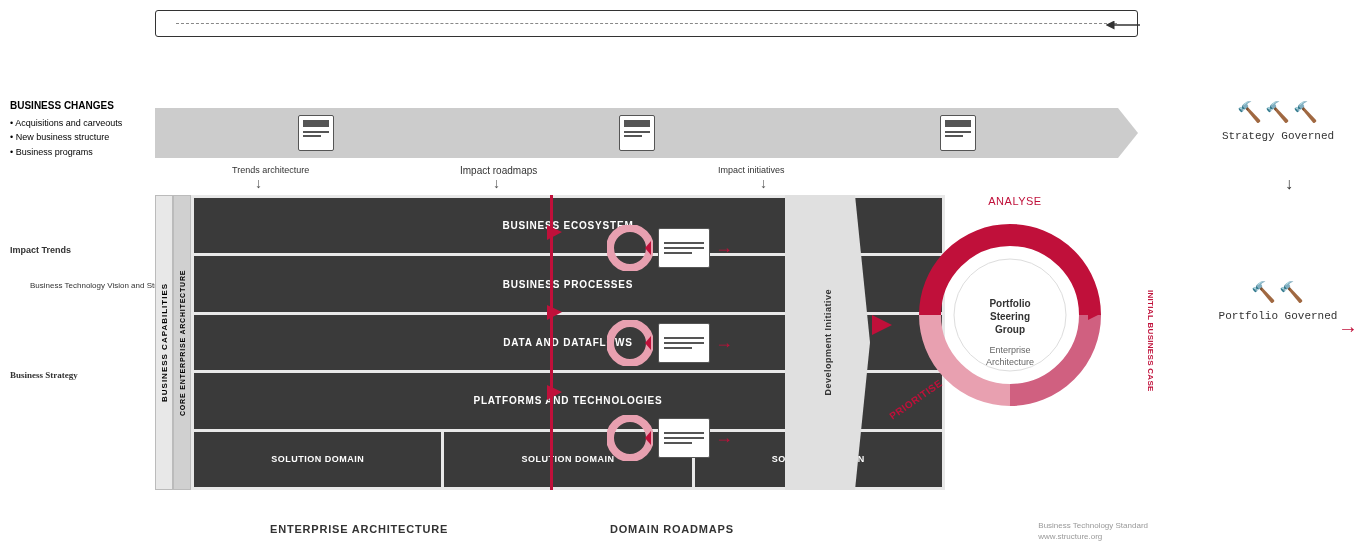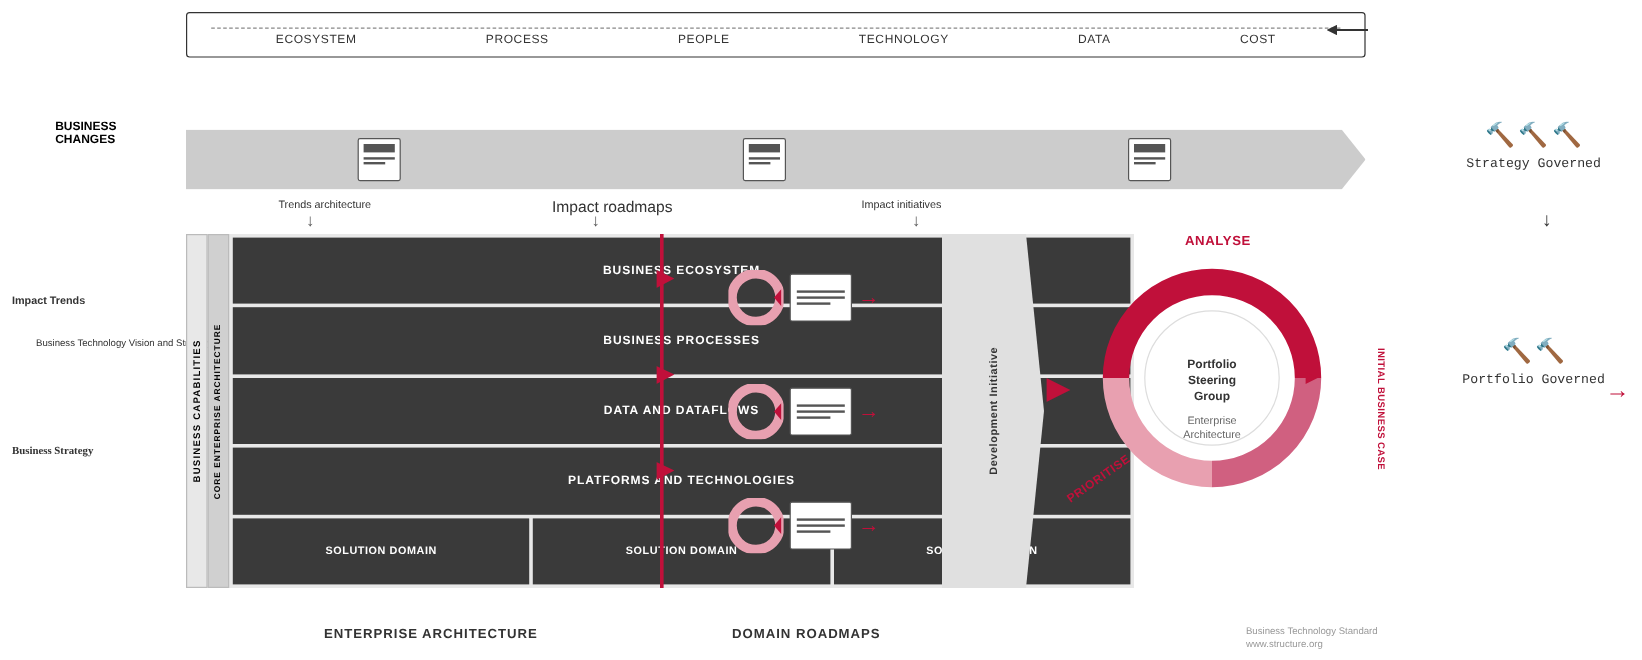--- a/index.html
+++ b/index.html
@@ -45,21 +45,20 @@
     .business-changes {
       position: absolute;
       top: 100px;
       left: 10px;
       width: 130px;
     }
     .business-changes-title {
       font-weight: bold;
       font-size: 10px;
       margin-bottom: 5px;
-      margin-left: 36px;
     }
     .business-changes-list {
       font-size: 9px;
       line-height: 1.6;
       list-style: none;
     }
     .business-changes-list li::before {
       content: "• ";
     }
 
@@ -247,21 +246,21 @@
       width: 260px;
       height: 250px;
     }
 
     
     .circle-label-analyse {
       position: absolute;
       top: 5px;
       left: 50%;
       transform: translateX(-50%);
-      font-weight: bold;
+      font-weight: normal;
       font-size: 11px;
       color: #c0103a;
       letter-spacing: 0.5px;
       white-space: nowrap;
     }
 
     
     .strategy-governed {
       position: absolute;
       top: 100px;
@@ -369,41 +368,38 @@
       right: 10px;
       color: #c0103a;
       font-size: 20px;
     }
   </style>
 </head>
 <body>
 
 <div class="strategic-planning-box">
   <div class="strategic-planning-dashed"></div>
-  <div class="strategic-planning-items">
-    <span>ECOSYSTEM</span>
-    <span>PROCESS</span>
-    <span>PEOPLE</span>
-    <span>TECHNOLOGY</span>
-    <span>DATA</span>
-    <span>COST</span>
-  </div>
 </div>
 
 <svg style="position:absolute;top:15px;right:228px;width:35px;height:20px;">
   <line x1="35" y1="10" x2="5" y2="10" stroke="#333" stroke-width="1.5" marker-end="url(#arrowhead)"></line>
   <defs>
     <marker id="arrowhead" markerWidth="6" markerHeight="6" refX="3" refY="3" orient="auto">
       <polygon points="0 0, 6 3, 0 6" fill="#333"></polygon>
     </marker>
   </defs>
 </svg>
 
 <div class="business-changes">
   <div class="business-changes-title">BUSINESS CHANGES</div>
+  <ul class="business-changes-list">
+    <li>Acquisitions and carveouts</li>
+    <li>New business structure</li>
+    <li>Business programs</li>
+  </ul>
 </div>
 
 <div class="gray-flow-arrow">
 
   <div style="display:flex;flex-direction:column;align-items:center;">
     <div style="width:36px;height:36px;background:#fff;border:1.5px solid #555;border-radius:2px;display:flex;flex-direction:column;align-items:center;padding:4px;gap:2px;position:relative;">
       <div style="width:100%;height:7px;background:#555;"></div>
       <div style="width:100%;height:2px;background:#555;margin-top:2px;"></div>
       <div style="width:70%;height:2px;background:#555;align-self:flex-start;"></div>
     </div>
@@ -420,21 +416,21 @@
   <div style="display:flex;flex-direction:column;align-items:center;">
     <div style="width:36px;height:36px;background:#fff;border:1.5px solid #555;border-radius:2px;display:flex;flex-direction:column;align-items:center;padding:4px;gap:2px;">
       <div style="width:100%;height:7px;background:#555;"></div>
       <div style="width:100%;height:2px;background:#555;margin-top:2px;"></div>
       <div style="width:70%;height:2px;background:#555;align-self:flex-start;"></div>
     </div>
   </div>
 </div>
 
 <div style="position:absolute;top:165px;left:232px;font-size:9px;color:#333;">Trends architecture</div>
-<div style="position:absolute;top:165px;left:460px;font-size:13px;color:#333;">Impact roadmaps</div>
+<div style="position:absolute;top:165px;left:460px;font-size:10px;color:#333;">Impact roadmaps</div>
 <div style="position:absolute;top:165px;left:718px;font-size:9px;color:#333;">Impact initiatives</div>
 
 <div style="position:absolute;top:175px;left:255px;font-size:14px;color:#555;">↓</div>
 <div style="position:absolute;top:175px;left:493px;font-size:14px;color:#555;">↓</div>
 <div style="position:absolute;top:175px;left:760px;font-size:14px;color:#555;">↓</div>
 
 <div class="market-trends">Impact Trends</div>
 
 <div class="biz-tech-vision">
   <span>Business Technology Vision and Strategy</span>

